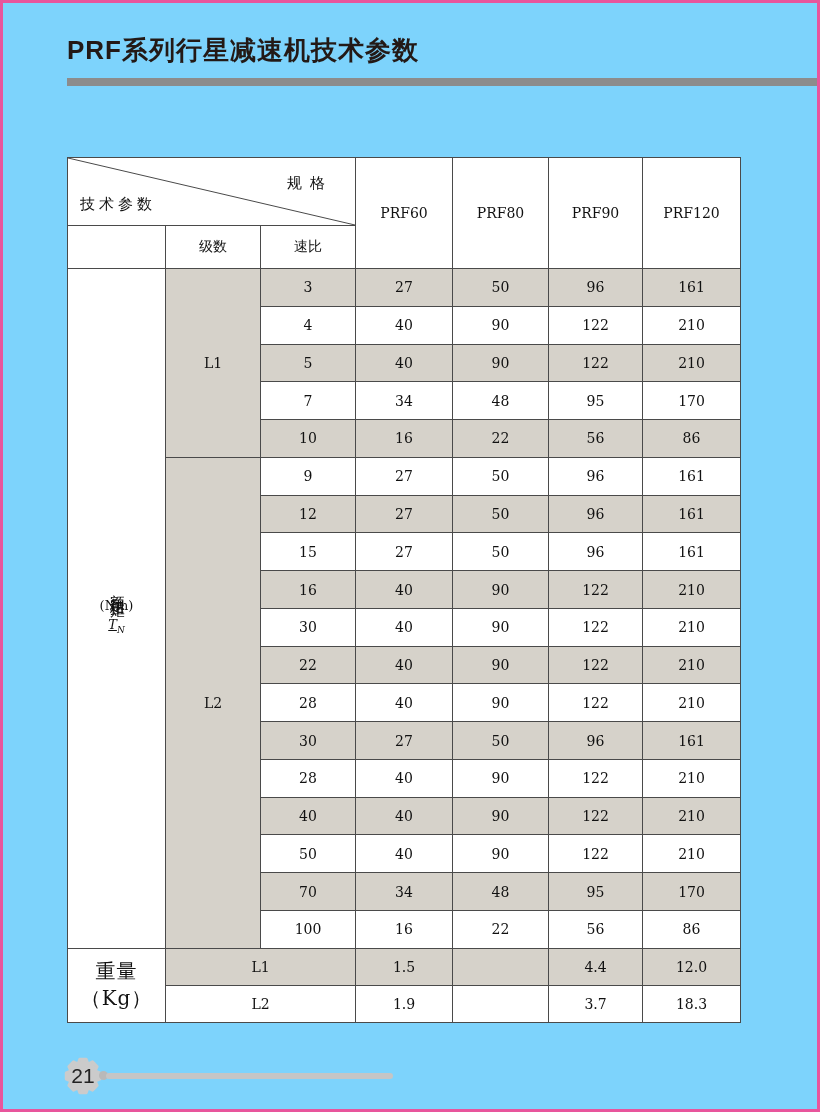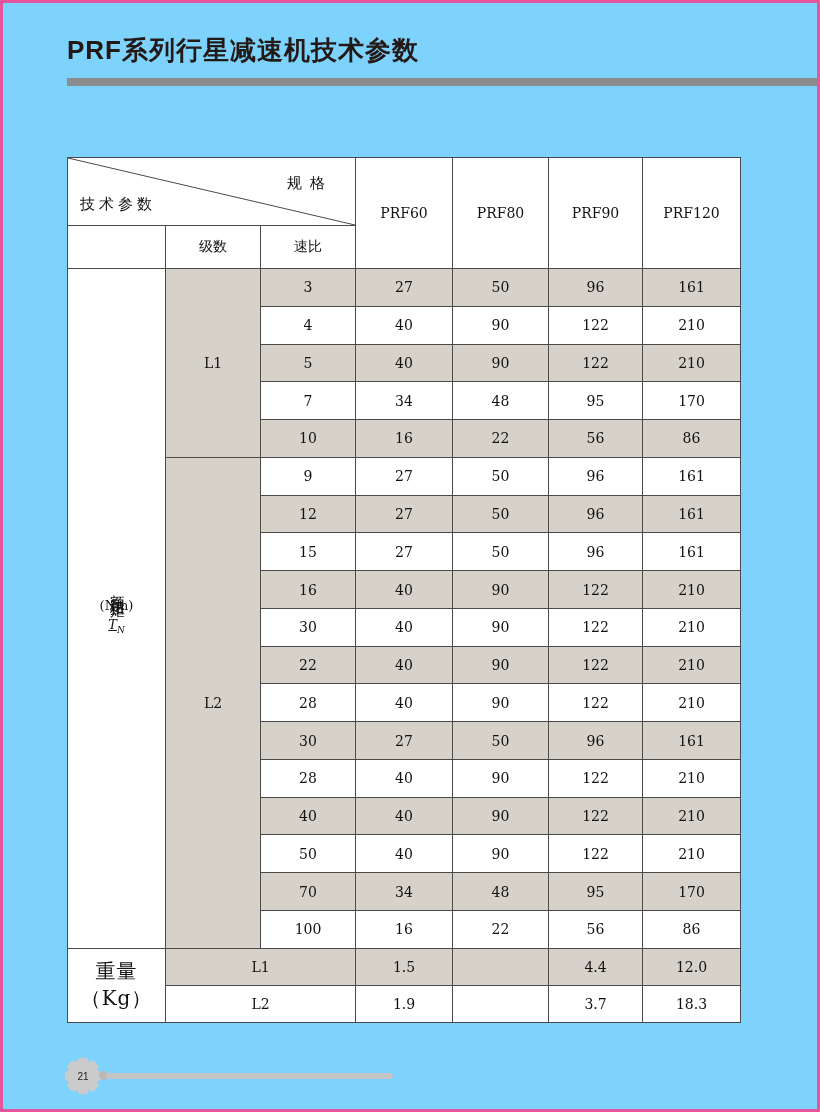--- a/index.html
+++ b/index.html
@@ -31,21 +31,21 @@
   .torque-label{display:flex;flex-direction:column;align-items:center;justify-content:flex-start;gap:4px;}
   .vtext{writing-mode:vertical-rl;text-orientation:upright;font-size:15px;letter-spacing:3px;line-height:1.15;}
   .unit{font-size:13px;}
   .sym{font-size:13px;font-style:italic;text-decoration:underline;}
   .sym sub{font-size:9px;}
   .weight-label{font-size:20px;letter-spacing:1px;}
 
   .gear-badge{position:absolute;left:60px;top:1053px;width:40px;height:40px;}
   .gear-badge svg{position:absolute;inset:0;}
   .gear-num{position:absolute;inset:0;display:flex;align-items:center;justify-content:center;
-            font-size:10px;color:#222;}
+            font-size:21px;color:#222;}
   .foot-dot{position:absolute;left:96px;top:1068px;width:9px;height:9px;border-radius:50%;
             background:#b9b9b9;}
   .foot-line{position:absolute;left:103px;top:1070px;width:287px;height:6px;
              background:var(--foot);border-radius:3px;}
 </style>
 </head>
 <body>
 
 <div class="page">
 

